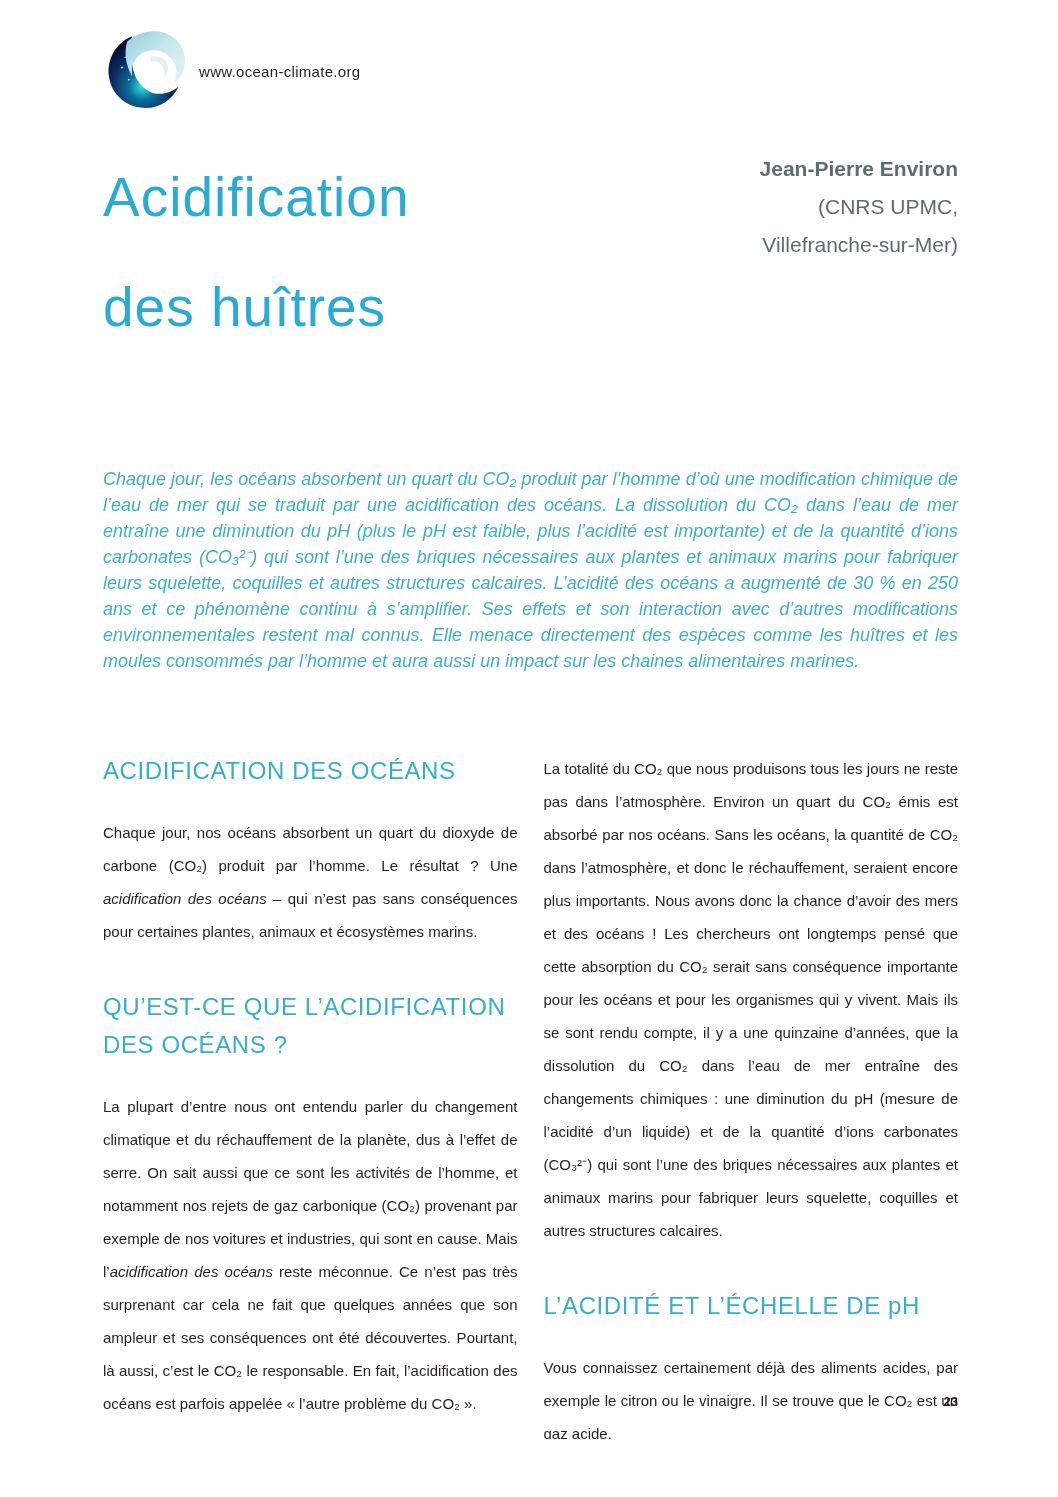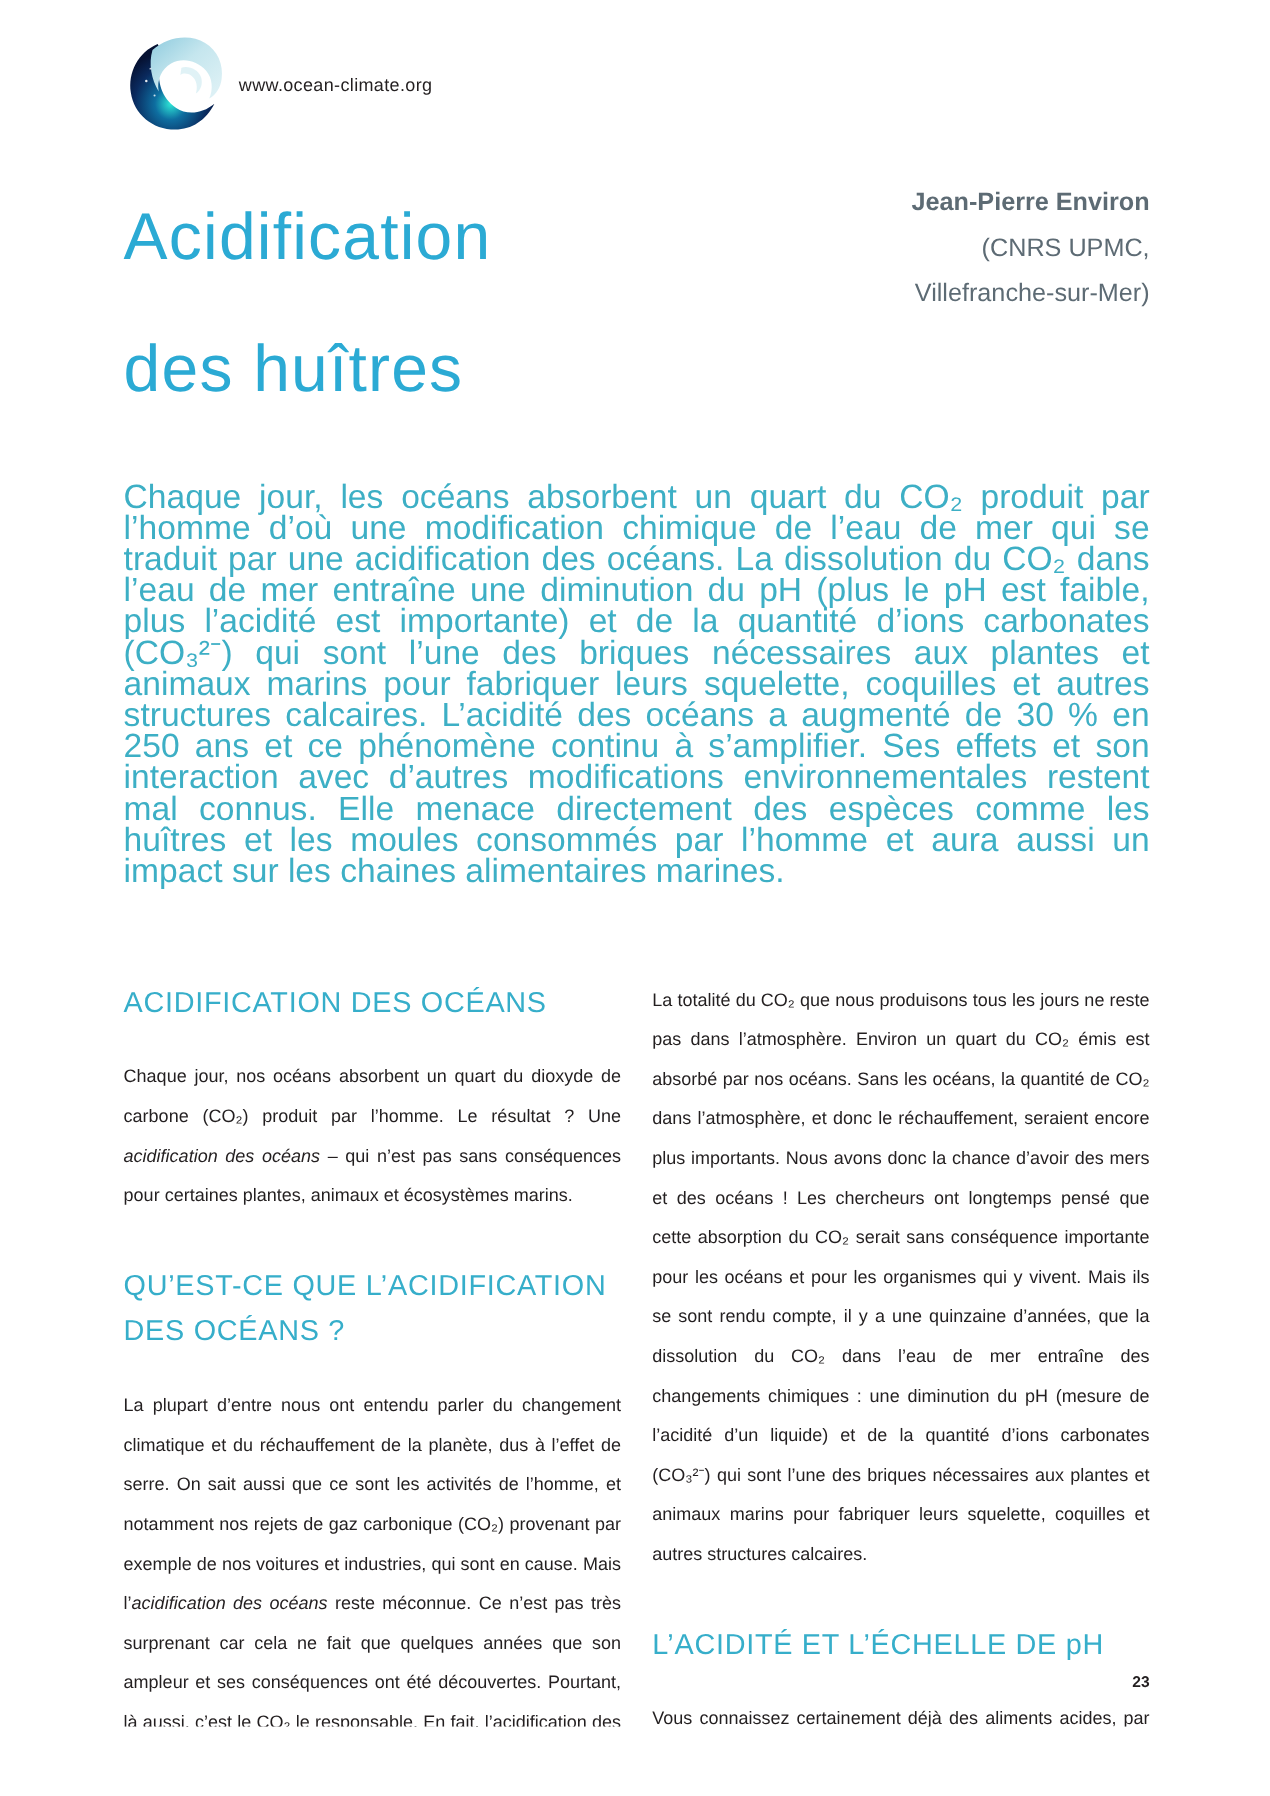--- a/index.html
+++ b/index.html
@@ -19,21 +19,21 @@
   .logo{width:86px;height:86px;flex:0 0 auto;}
   .logo svg{width:86px;height:86px;display:block;}
   .site-url{font-size:15px;color:#231f20;margin-left:10px;letter-spacing:0.3px;}
   
   .hero{display:flex;justify-content:space-between;margin-top:28px;}
   .doc-title{margin:0;font-weight:200;font-size:55px;line-height:110px;color:#2baad4;letter-spacing:1px;}
   .doc-title .t-line{display:block;}
   .author{text-align:right;font-size:21px;line-height:38px;color:#5d6b74;padding-top:8px;}
   .author-name{font-weight:bold;}
   
-  .intro{margin:39px 0 0 0;font-size:28px;line-height:26px;color:#3dafc5;text-align:justify;}
+  .intro{margin:104px 0 0 0;font-size:18px;line-height:26px;color:#3dafc5;text-align:justify;font-style:italic;}
   
   .columns{display:flex;gap:26px;margin-top:78px;}
   .col{flex:1 1 0;min-width:0;}
   .section-heading{margin:0 0 26px 0;font-size:24px;line-height:38px;font-weight:400;color:#36aeca;letter-spacing:0.6px;}
   .section-heading.spaced{margin-top:26px;}
   p.body{margin:0 0 40px 0;font-size:15px;line-height:33px;color:#231f20;text-align:justify;}
   .it{font-style:italic;}
   
   .page-number{position:absolute;right:100px;bottom:30px;font-size:13px;font-weight:bold;color:#231f20;}
 </style>

